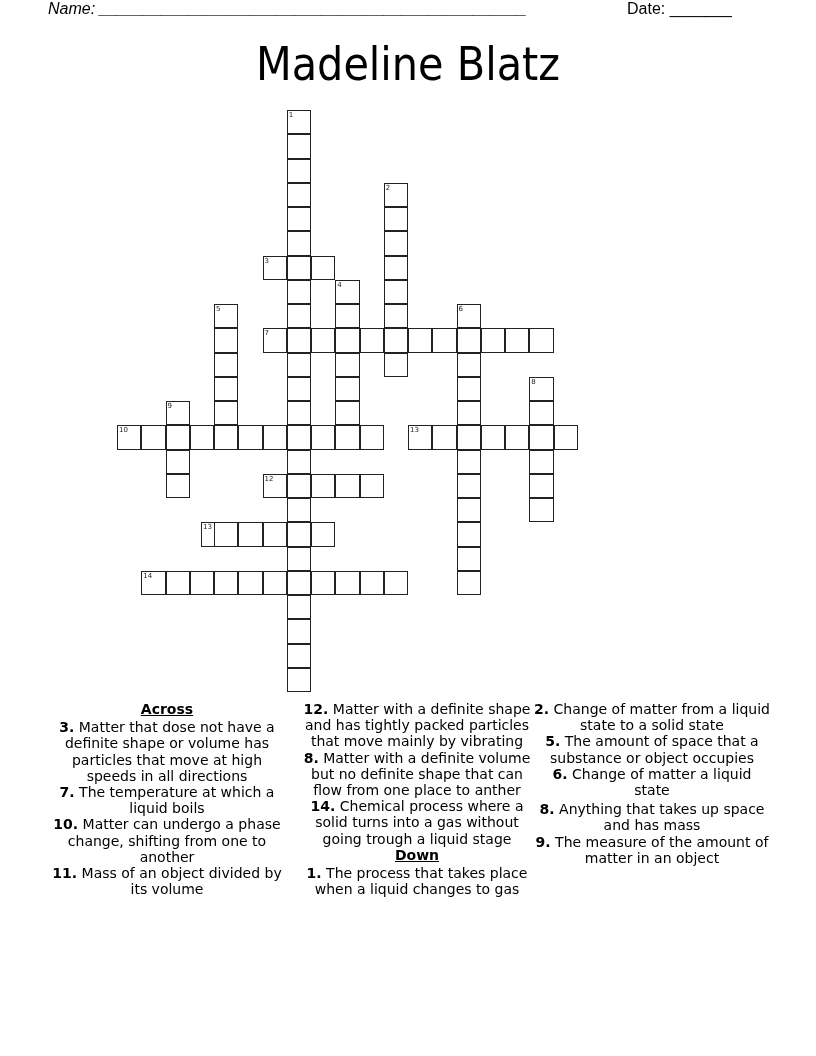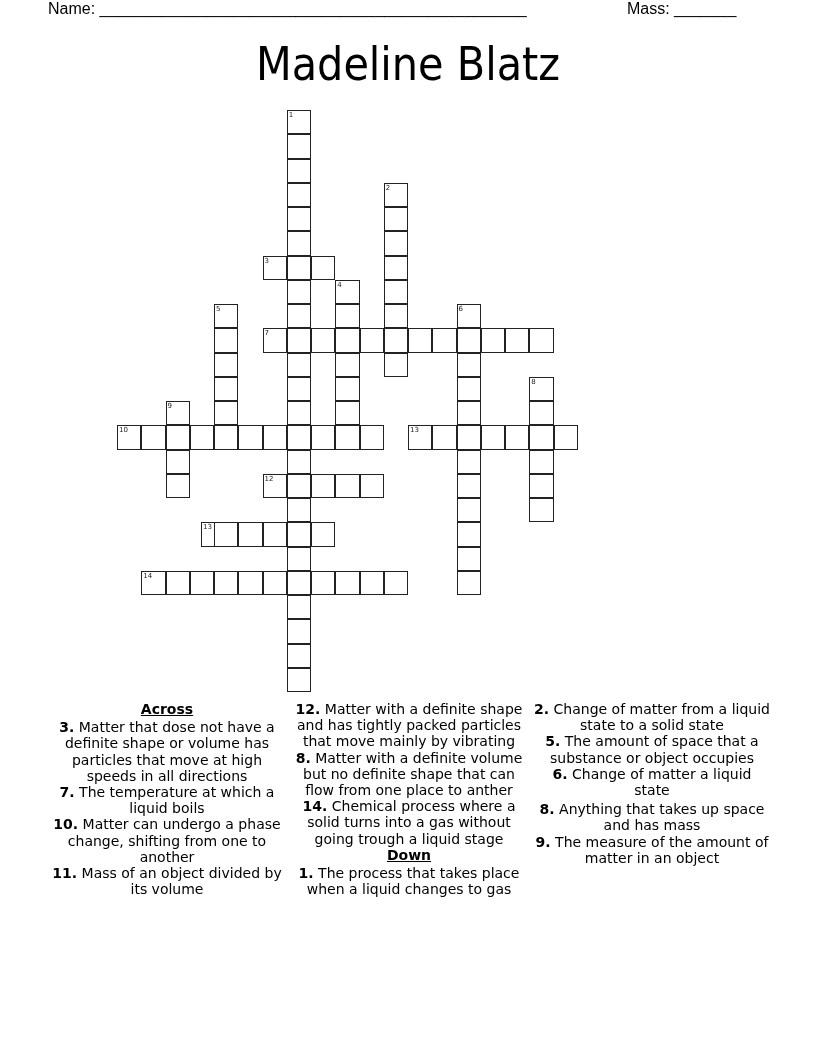--- a/index.html
+++ b/index.html
@@ -1,39 +1,39 @@
 <!DOCTYPE html>
 <html><head>
   <meta charset="utf-8">
   <style>
     html, body { margin: 0; padding: 0; background: #ffffff; }
     body { width: 816px; height: 1056px; position: relative; overflow: hidden; color: #000; }
     .hdr { position: absolute; top: 0; font-family: "Liberation Sans", sans-serif; font-size: 16px; line-height: 18px; }
-    .hdr-name { left: 48px; }
+    .hdr-name { left: 48px; font-style: italic; }
     .hdr-date { left: 627px; }
     .title { position: absolute; top: 34px; left: 0; width: 816px; text-align: center;
              font-family: "DejaVu Sans", sans-serif; font-size: 46px; line-height: 60px; letter-spacing: 0px; transform: scaleX(0.9); }
     .grid { position: absolute; left: 117px; top: 110px; width: 490px; height: 590px; }
     .cell { position: absolute; width: 24.25px; height: 24.25px; box-sizing: border-box;
             border: 1.5px solid #222; background: #fff; }
     .cell .num { position: absolute; left: 1px; top: 0px; font-family: "DejaVu Sans", sans-serif; font-size: 7px; line-height: 8px; color: #222; }
     .clues { position: absolute; top: 701px; font-family: "DejaVu Sans", sans-serif; font-size: 14px; line-height: 16.2px; text-align: center; }
     .col1 { left: 48px; width: 238px; }
-    .col2 { left: 290px; width: 238px; }
+    .col2 { left: 298px; width: 238px; }
     .col3 { left: 533px; width: 238px; }
     .heading { font-weight: bold; text-decoration: underline; margin-bottom: 2px; }
     .clue { margin: 0; }
     .clue .cn { font-weight: bold; }
     .gap { height: 3px; }
   </style>
 </head>
 <body>
 
 <div class="hdr hdr-name">Name: ________________________________________________</div>
-<div class="hdr hdr-date">Mass: _______</div>
+<div class="hdr hdr-date">Date: _______</div>
 
 <div class="title">Madeline Blatz</div>
 
 <div class="grid" id="grid">
     <div class="cell" style="left: 169.75px; top: 0px;">
       <span class="num">1</span>
     </div>
     <div class="cell" style="left: 169.75px; top: 24.25px;"></div>
     <div class="cell" style="left: 169.75px; top: 48.5px;"></div>
     <div class="cell" style="left: 169.75px; top: 72.75px;"></div>

